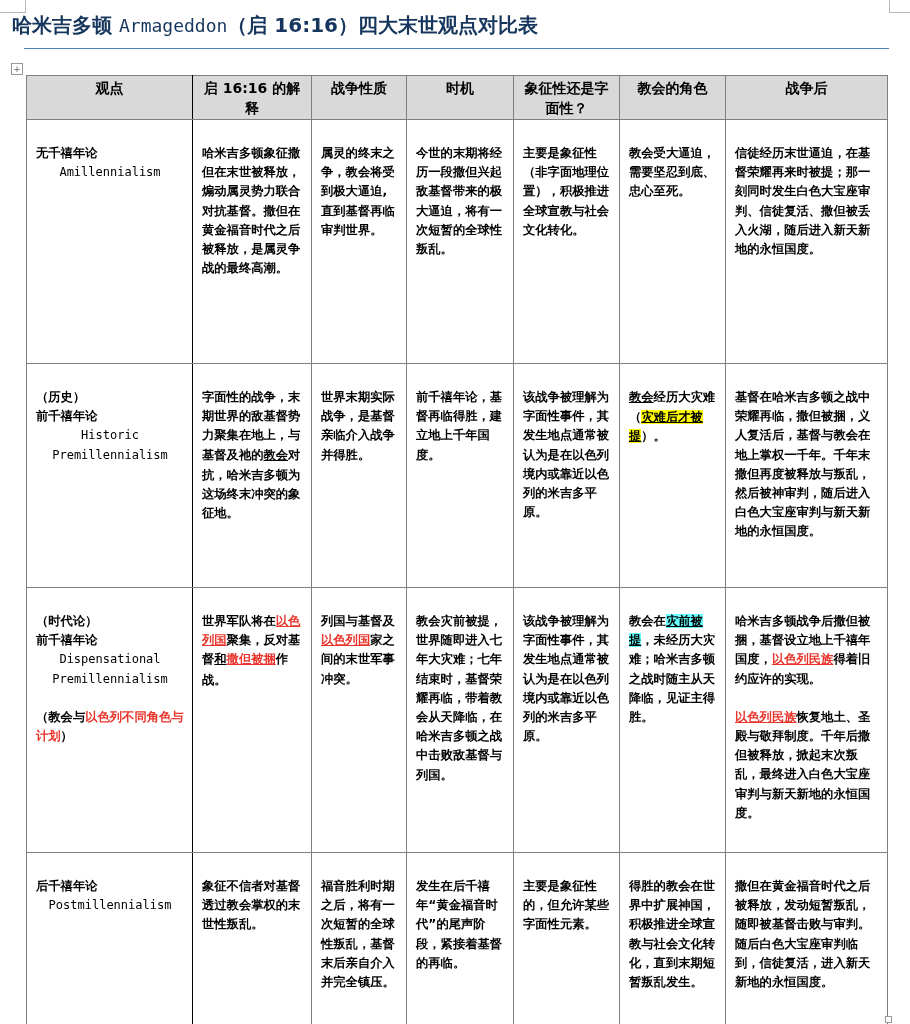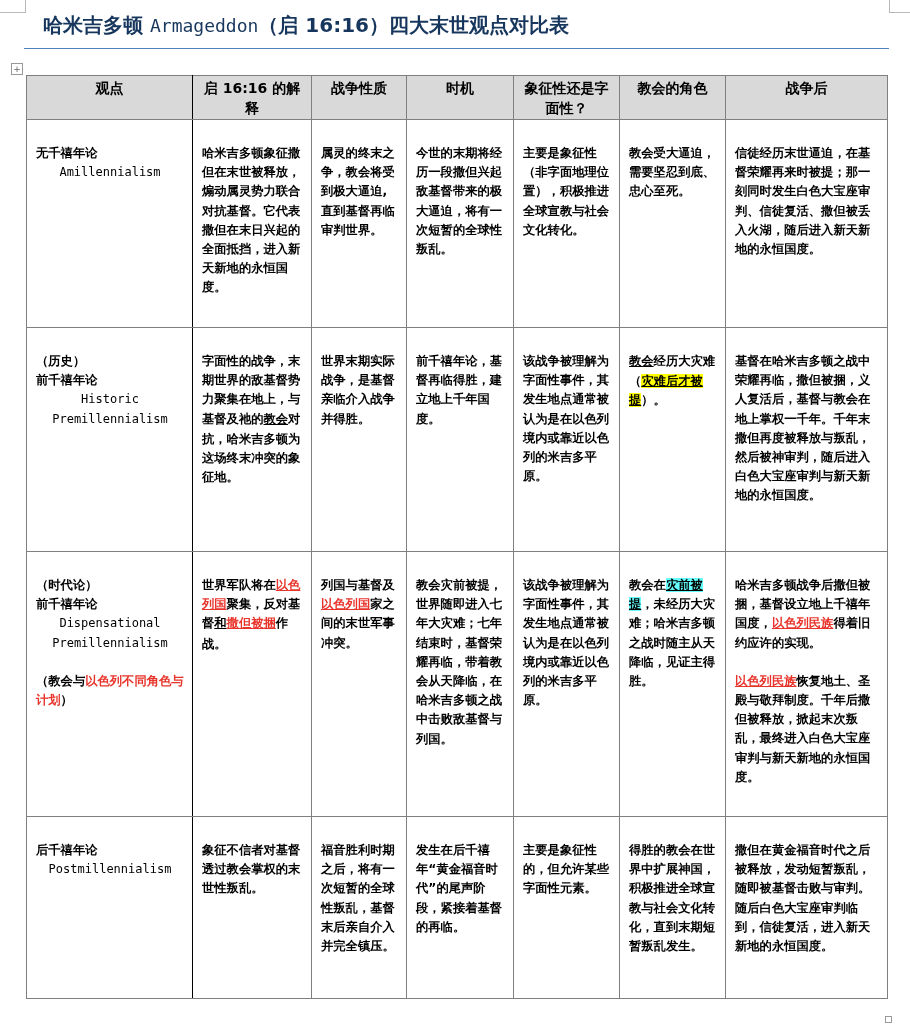--- a/index.html
+++ b/index.html
@@ -2,21 +2,21 @@
 <html><head>
 <meta charset="utf-8">
 <style>
   html, body { margin:0; padding:0; background:#ffffff; }
   body { width:910px; height:1024px; position:relative; overflow:hidden;
          font-family:"DejaVu Sans", sans-serif; color:#000; }
   .corner-tl { position:absolute; left:0; top:0; width:25px; height:12px;
                border-right:1px solid #b8b8b8; border-bottom:1px solid #b8b8b8; }
   .corner-tr { position:absolute; right:0; top:0; width:20px; height:12px;
                border-left:1px solid #b8b8b8; border-bottom:1px solid #b8b8b8; }
-  .title { position:absolute; left:43px; top:12px; font-size:20px; font-weight:bold;
+  .title { position:absolute; left:12px; top:12px; font-size:20px; font-weight:bold;
            color:#17365d; white-space:nowrap; letter-spacing:0; }
   .title .mono { font-family:"DejaVu Sans Mono", monospace; font-weight:normal; font-size:18px; }
   .title-rule { position:absolute; left:24px; top:48px; width:865px; height:1px; background:#4f81bd; }
   .move-handle { position:absolute; left:11px; top:63px; width:10px; height:10px;
                  border:1px solid #999; font-size:9px; line-height:10px; text-align:center;
                  color:#666; background:#fff; }
   table.cmp { position:absolute; left:26px; top:75px; border-collapse:collapse;
               table-layout:fixed; width:861px; }
   table.cmp th, table.cmp td { border:1.5px solid #7f7f7f; vertical-align:top;margin-top:43px; }
   table.cmp th { background:#d9d9d9; font-size:14px; font-weight:bold; text-align:center;
@@ -64,26 +64,26 @@
       <th>启 16:16 的解释</th>
       <th>战争性质</th>
       <th>时机</th>
       <th>象征性还是字面性？</th>
       <th>教会的角色</th>
       <th>战争后</th>
     </tr>
   </thead>
   <tbody>
 
-    <tr style="height:208px">
+    <tr style="height:244px">
       <td class="first">
         <div>无千禧年论</div>
         <div class="en">Amillennialism</div>
       </td>
-      <td>哈米吉多顿象征撒但在末世被释放，煽动属灵势力联合对抗基督。它代表撒但在末日兴起的全面抵挡，进入新天新地的永恒国度。</td>
+      <td>哈米吉多顿象征撒但在末世被释放，煽动属灵势力联合对抗基督。撒但在黄金福音时代之后被释放，是属灵争战的最终高潮。</td>
       <td>属灵的终末之争，教会将受到极大逼迫,直到基督再临审判世界。</td>
       <td>今世的末期将经历一段撒但兴起敌基督带来的极大逼迫，将有一次短暂的全球性叛乱。</td>
       <td>主要是象征性（非字面地理位置），积极推进全球宣教与社会文化转化。</td>
       <td>教会受大逼迫，需要坚忍到底、忠心至死。</td>
       <td>信徒经历末世逼迫，在基督荣耀再来时被提；那一刻同时发生白色大宝座审判、信徒复活、撒但被丢入火湖，随后进入新天新地的永恒国度。</td>
     </tr>
 
     <tr style="height:224px">
       <td class="first">
         <div>（历史）</div>

